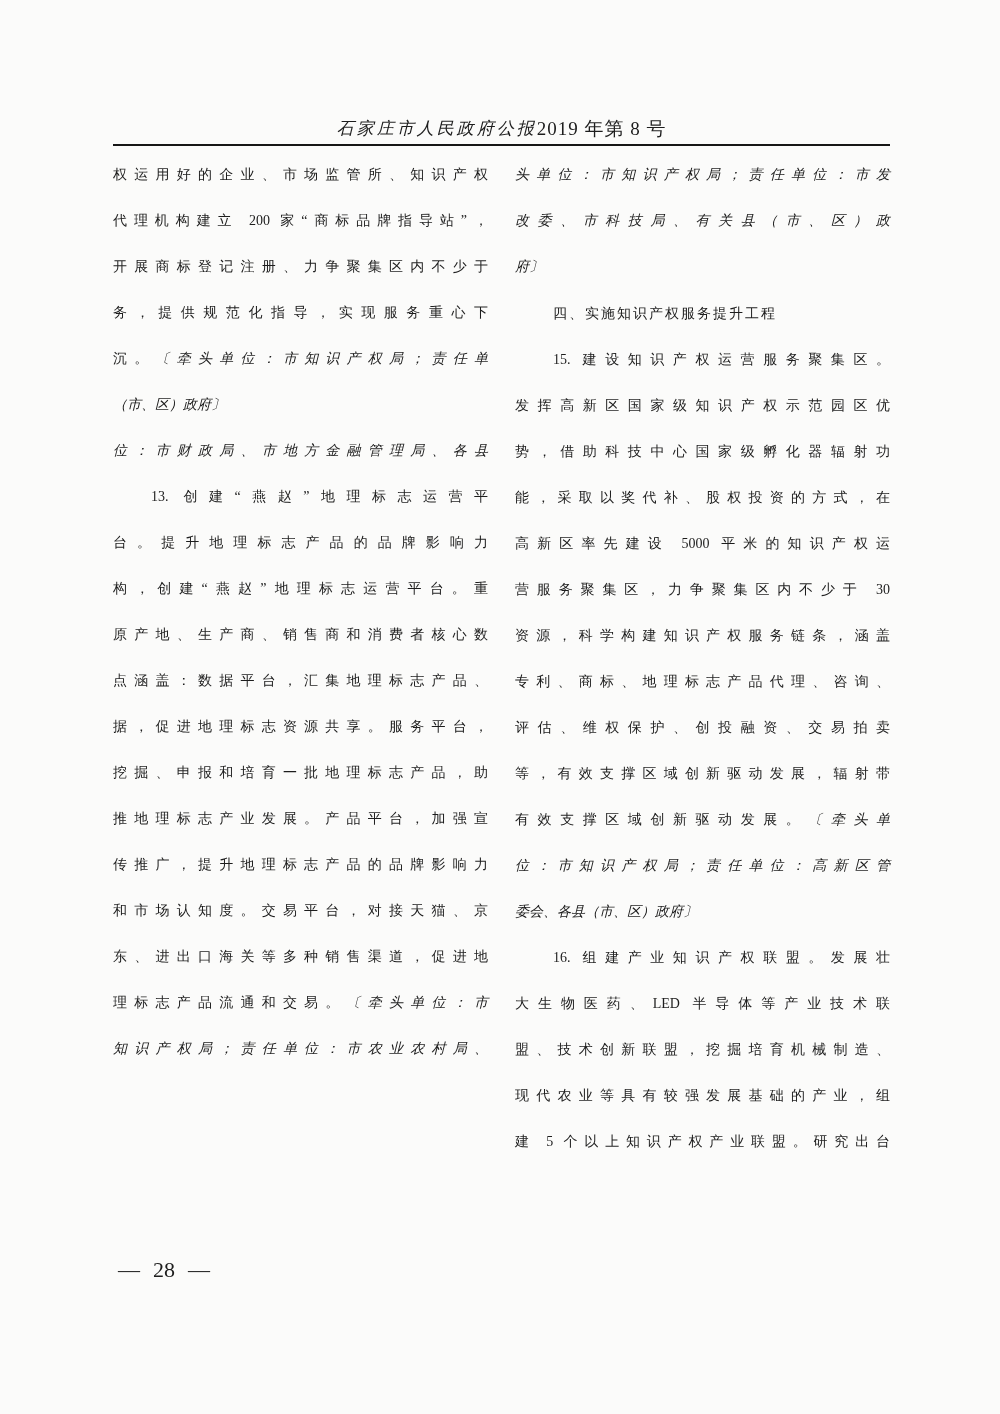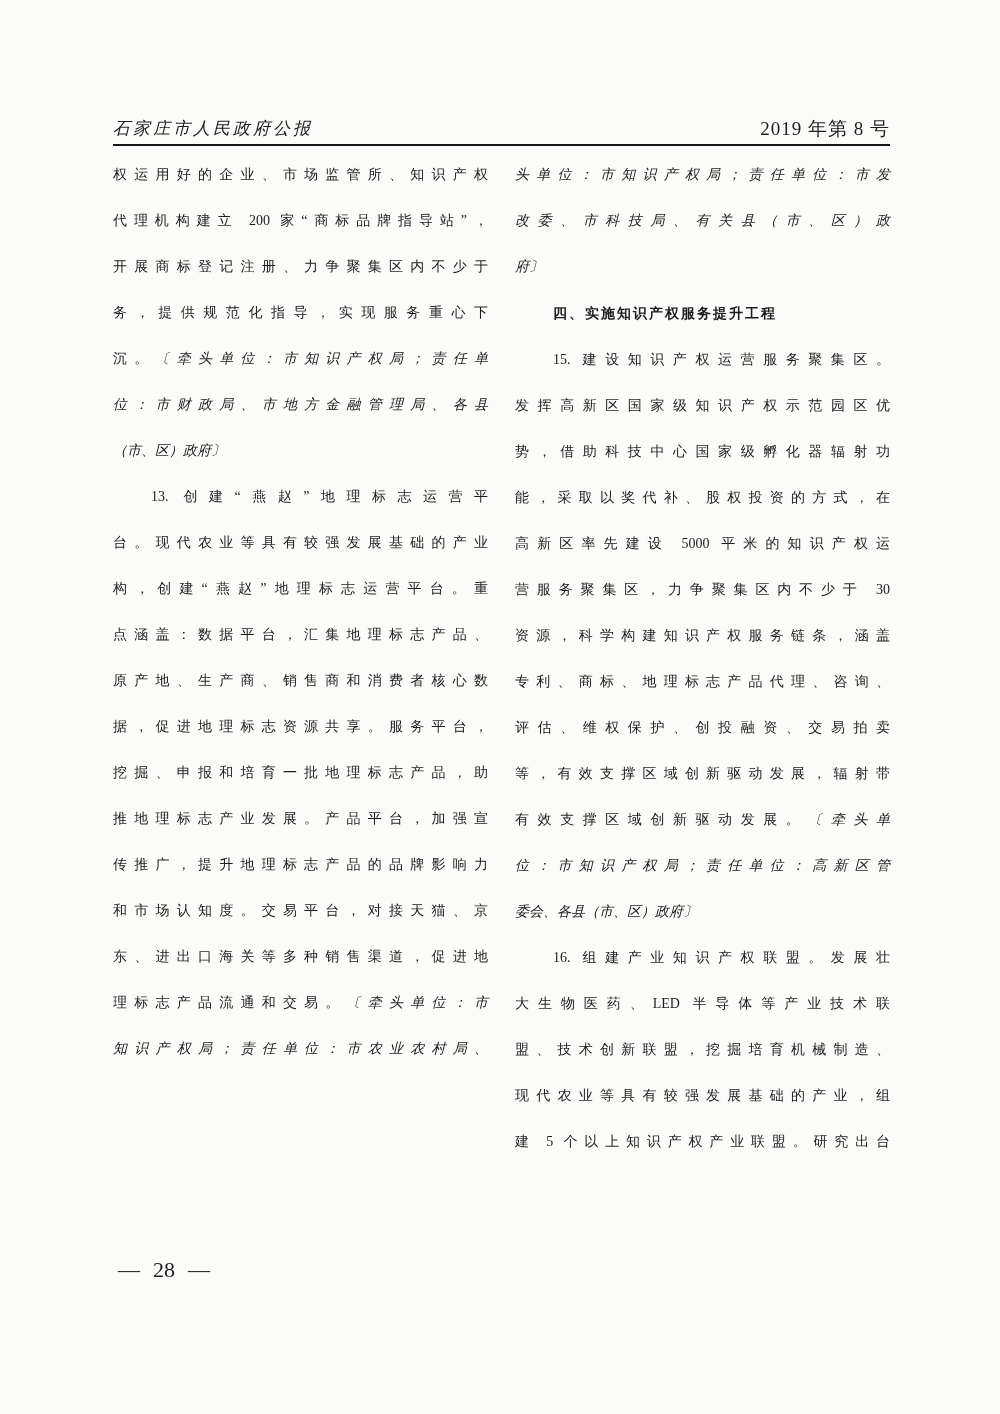--- a/index.html
+++ b/index.html
@@ -9,21 +9,21 @@
     background:#fbfbfa;
     color:#1d1d1d;
     font-family:"Liberation Serif", serif;
     overflow:hidden;
     box-sizing:border-box;
   }
   .inner{
     position:absolute;left:113px;top:118px;width:777px;
   }
   .hdr{
-    display:flex;justify-content:space-between;align-items:flex-end;
+    display:flex;justify-content:center;align-items:flex-end;
     padding-bottom:5px;
     border-bottom:2px solid #161616;
   }
   .hdr-title{
     font-size:17px;font-style:italic;letter-spacing:3px;line-height:20px;
   }
   .hdr-issue{
     font-size:19px;letter-spacing:1px;line-height:21px;
   }
   .cols{
@@ -34,21 +34,21 @@
     font-size:14px;line-height:46px;
     text-align:justify;
     text-align-last:justify;
     word-break:break-all;
   }
   .line.end{text-align-last:left;}
   .line.indent{padding-left:38px;}
   .seg-n{font-style:normal;}
   .seg-k{font-style:italic;}
   .seg-h{
-    font-weight:bold;
+    font-weight:normal;
     font-family:"Liberation Sans", sans-serif;
     letter-spacing:2px;
   }
   .footer{
     position:absolute;left:118px;top:1258px;
     font-size:22px;line-height:24px;
     display:flex;gap:13px;align-items:center;
   }
 </style>
 </head>
@@ -62,27 +62,27 @@
       <span class="hdr-issue">2019 年第 8 号</span>
     </div>
 
     <div class="cols">
       <div class="col" id="col-left">
           <div class="line"><span class="seg-n">权运用好的企业、市场监管所、知识产权</span></div>
           <div class="line"><span class="seg-n">代理机构建立 200 家“商标品牌指导站”，</span></div>
           <div class="line"><span class="seg-n">开展商标登记注册、力争聚集区内不少于</span></div>
           <div class="line"><span class="seg-n">务，提供规范化指导，实现服务重心下</span></div>
           <div class="line"><span class="seg-n">沉。</span><span class="seg-k">〔牵头单位：市知识产权局；责任单</span></div>
+          <div class="line end"><span class="seg-k">（市、区）政府〕</span></div>
           <div class="line"><span class="seg-k">位：市财政局、市地方金融管理局、各县</span></div>
-          <div class="line end"><span class="seg-k">（市、区）政府〕</span></div>
           <div class="line indent"><span class="seg-n">13. 创建“燕赵”地理标志运营平</span></div>
-          <div class="line"><span class="seg-n">台。现代农业等具有较强发展基础的产业</span></div>
+          <div class="line"><span class="seg-n">台。提升地理标志产品的品牌影响力</span></div>
           <div class="line"><span class="seg-n">构，创建“燕赵”地理标志运营平台。重</span></div>
+          <div class="line"><span class="seg-n">原产地、生产商、销售商和消费者核心数</span></div>
           <div class="line"><span class="seg-n">点涵盖：数据平台，汇集地理标志产品、</span></div>
-          <div class="line"><span class="seg-n">原产地、生产商、销售商和消费者核心数</span></div>
           <div class="line"><span class="seg-n">据，促进地理标志资源共享。服务平台，</span></div>
           <div class="line"><span class="seg-n">挖掘、申报和培育一批地理标志产品，助</span></div>
           <div class="line"><span class="seg-n">推地理标志产业发展。产品平台，加强宣</span></div>
           <div class="line"><span class="seg-n">传推广，提升地理标志产品的品牌影响力</span></div>
           <div class="line"><span class="seg-n">和市场认知度。交易平台，对接天猫、京</span></div>
           <div class="line"><span class="seg-n">东、进出口海关等多种销售渠道，促进地</span></div>
           <div class="line"><span class="seg-n">理标志产品流通和交易。</span><span class="seg-k">〔牵头单位：市</span></div>
           <div class="line"><span class="seg-k">知识产权局；责任单位：市农业农村局、</span></div>
         </div>
       <div class="col" id="col-right">

